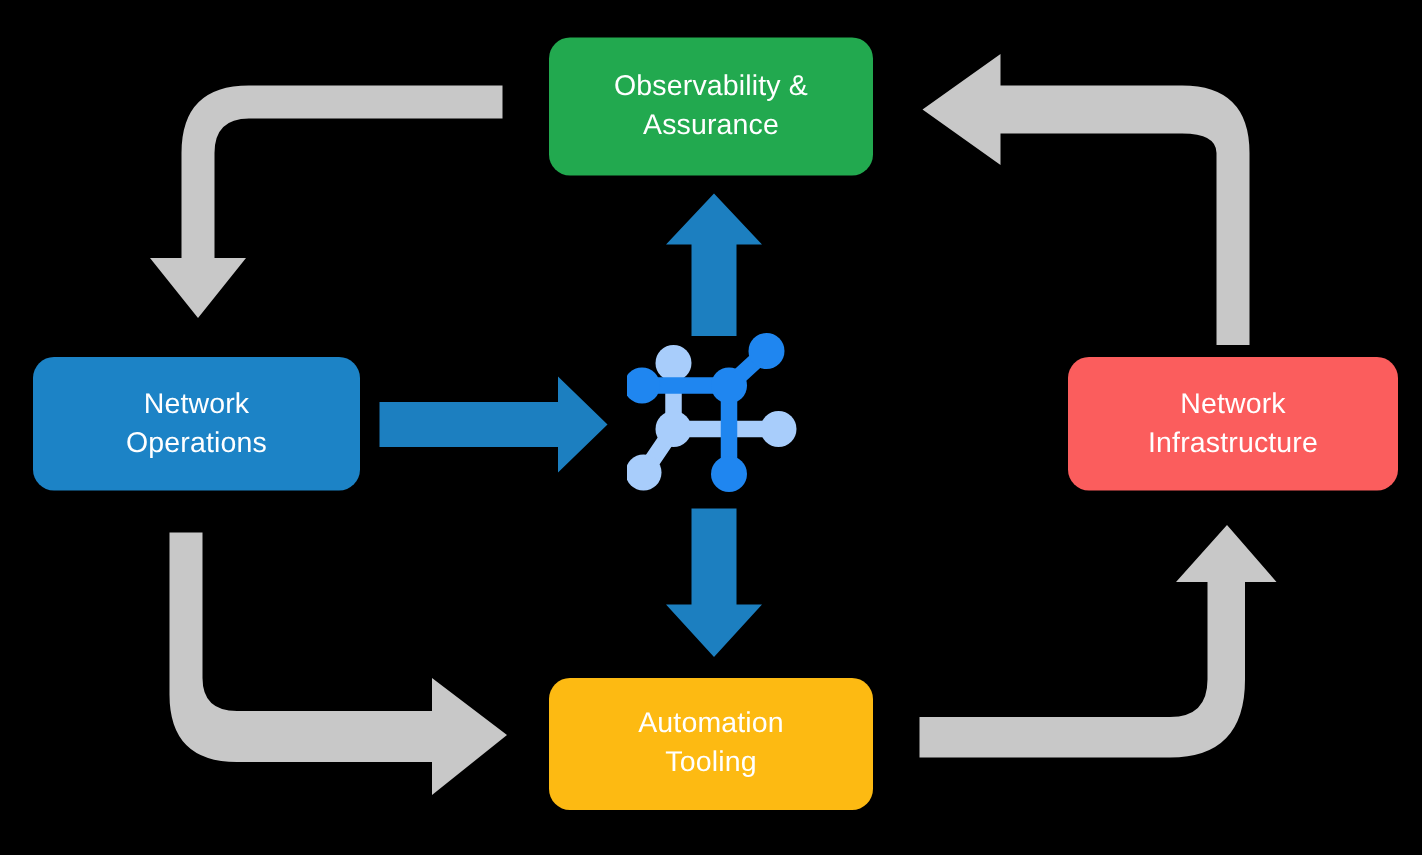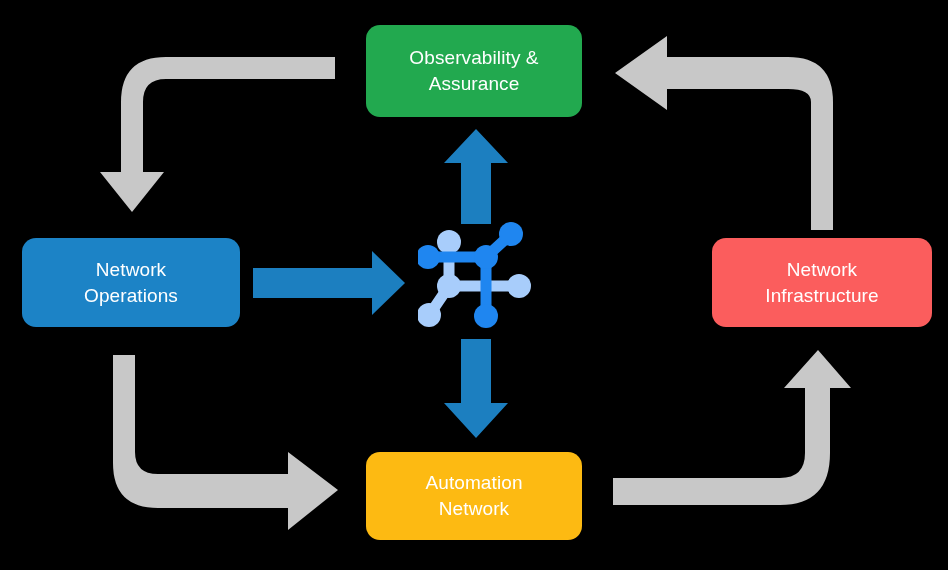--- a/index.html
+++ b/index.html
@@ -127,21 +127,21 @@
   <div class="node-box" id="box-observability" style="background: rgb(34, 169, 79); color: rgb(255, 255, 255);">Observability &amp;
 Assurance</div>
 
   <div class="node-box" id="box-network-operations" style="background: rgb(28, 131, 198); color: rgb(255, 255, 255);">Network
 Operations</div>
 
   <div class="node-box" id="box-network-infrastructure" style="background: rgb(251, 93, 93); color: rgb(255, 255, 255);">Network
 Infrastructure</div>
 
   <div class="node-box" id="box-automation-tooling" style="background: rgb(253, 186, 18); color: rgb(255, 255, 255);">Automation
-Network</div>
+Tooling</div>
 
   <svg class="svg-layer" viewBox="0 0 948 570" xmlns="http://www.w3.org/2000/svg">
 
     <path fill="#1c7fc0" d="M 253 268
              L 372 268
              L 372 251
              L 405 283
              L 372 315
              L 372 298
              L 253 298

